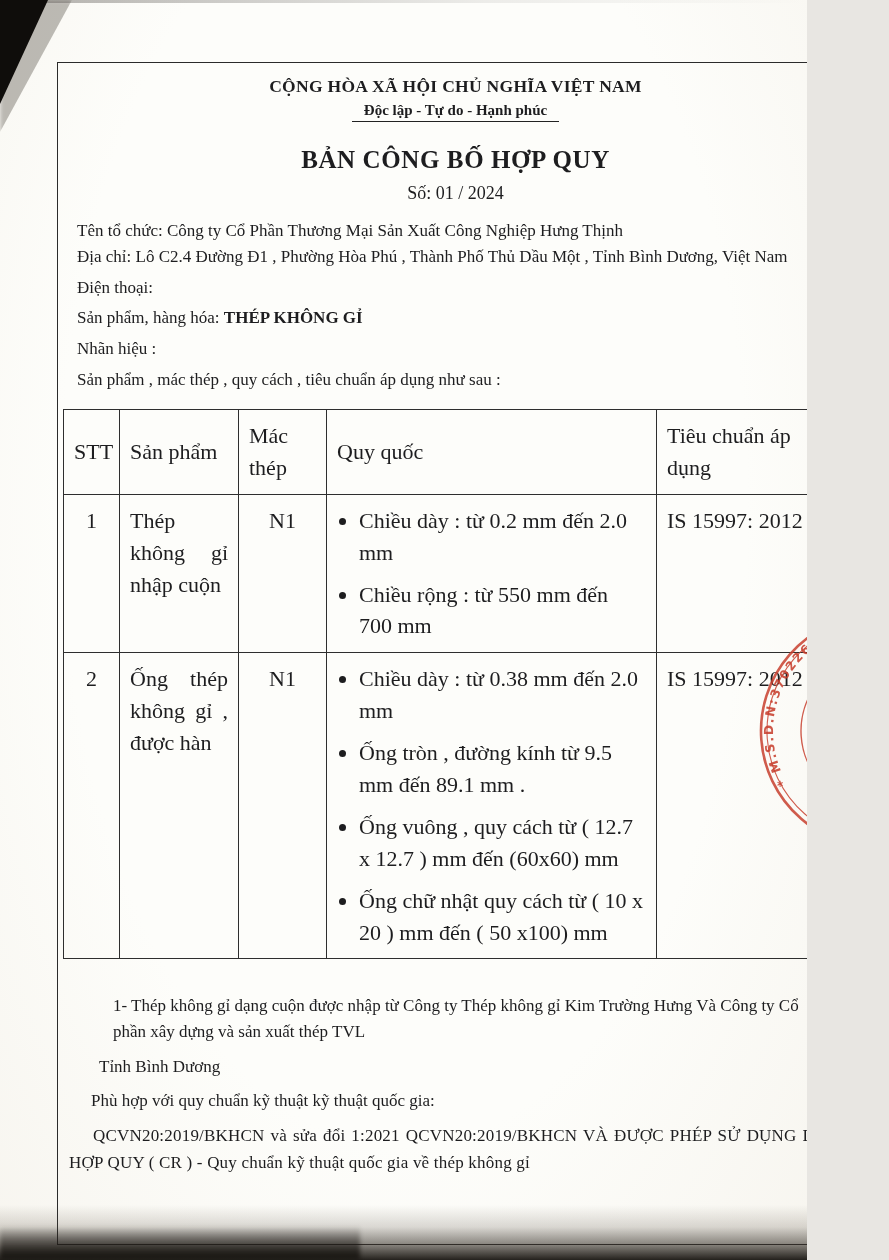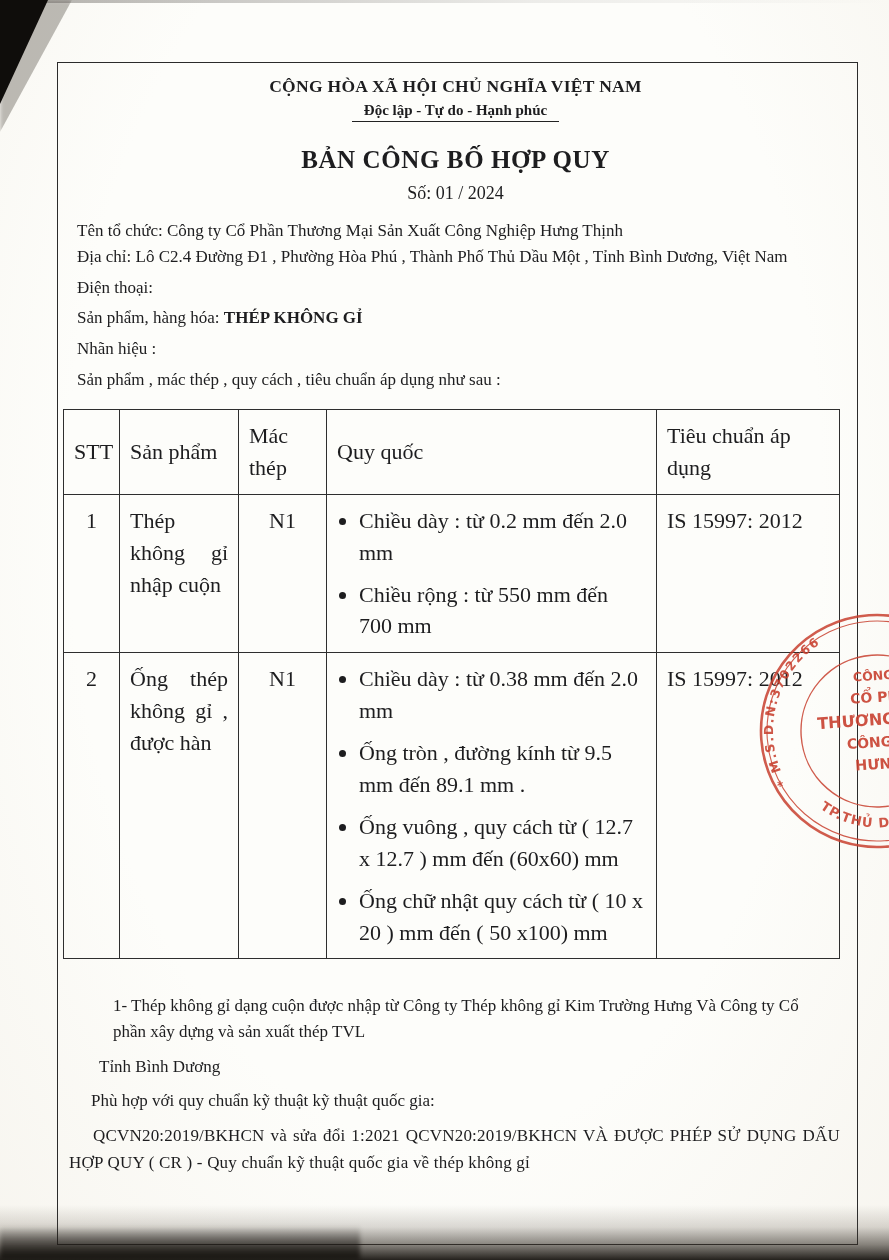--- a/index.html
+++ b/index.html
@@ -1,17 +1,17 @@
 <!DOCTYPE html>
 <html><head>
 <meta charset="utf-8">
 <style>
   html,body{margin:0;padding:0;background:#e8e6e2;}
   .page{
-    position:relative;width:889px;height:1260px;overflow:hidden;
+    position:relative;width:807px;height:1260px;overflow:hidden;
     background:#fcfbf7;
     background-image:radial-gradient(ellipse at 50% 40%, #fdfdfa 60%, #f7f5ef 100%);
     font-family:"Liberation Serif","DejaVu Serif",serif;
     color:#1d1d1f;
   }
   
   .frame{
     position:absolute;left:57px;top:62px;width:801px;height:1183px;
     border:1.6px solid #2b2b2b;box-sizing:border-box;pointer-events:none;
   }

